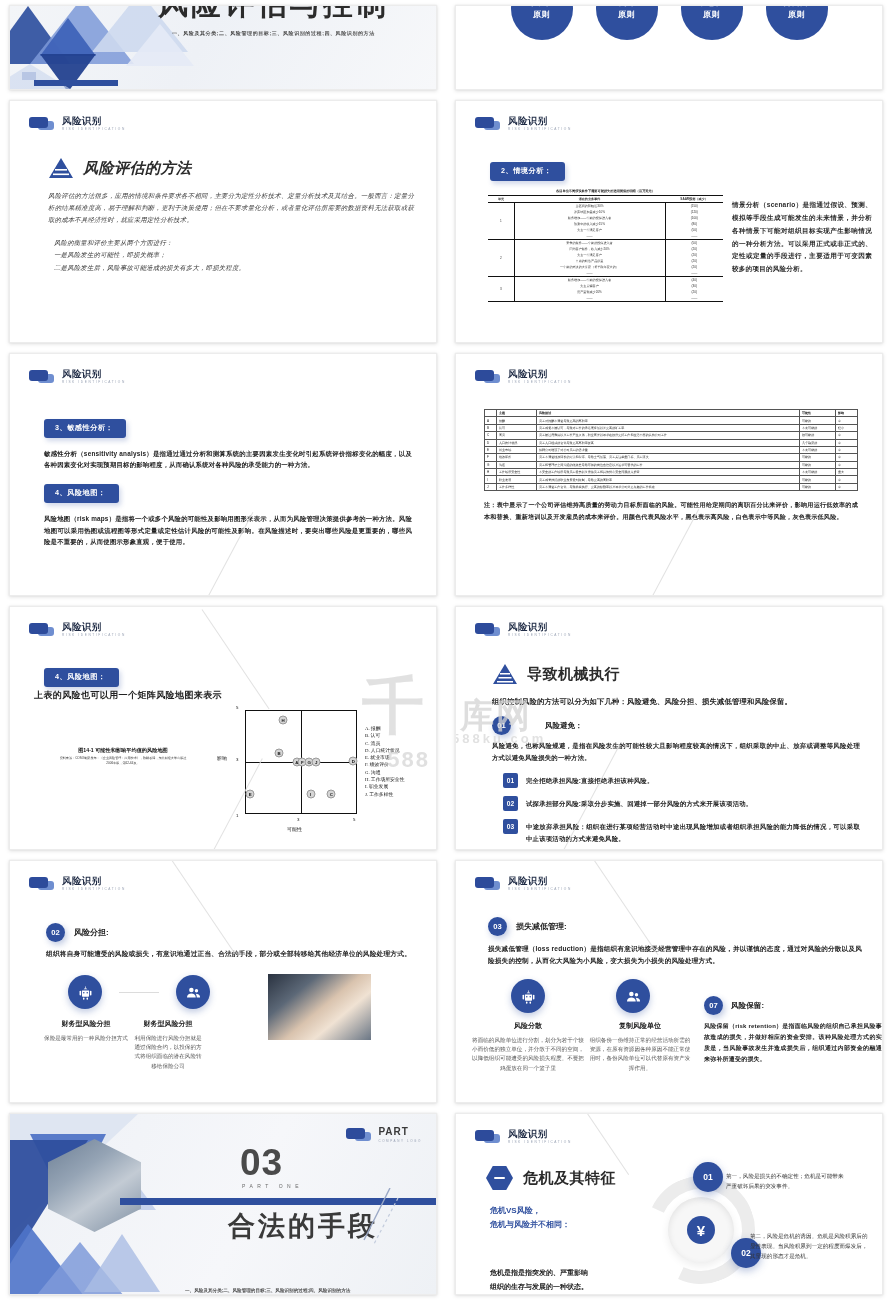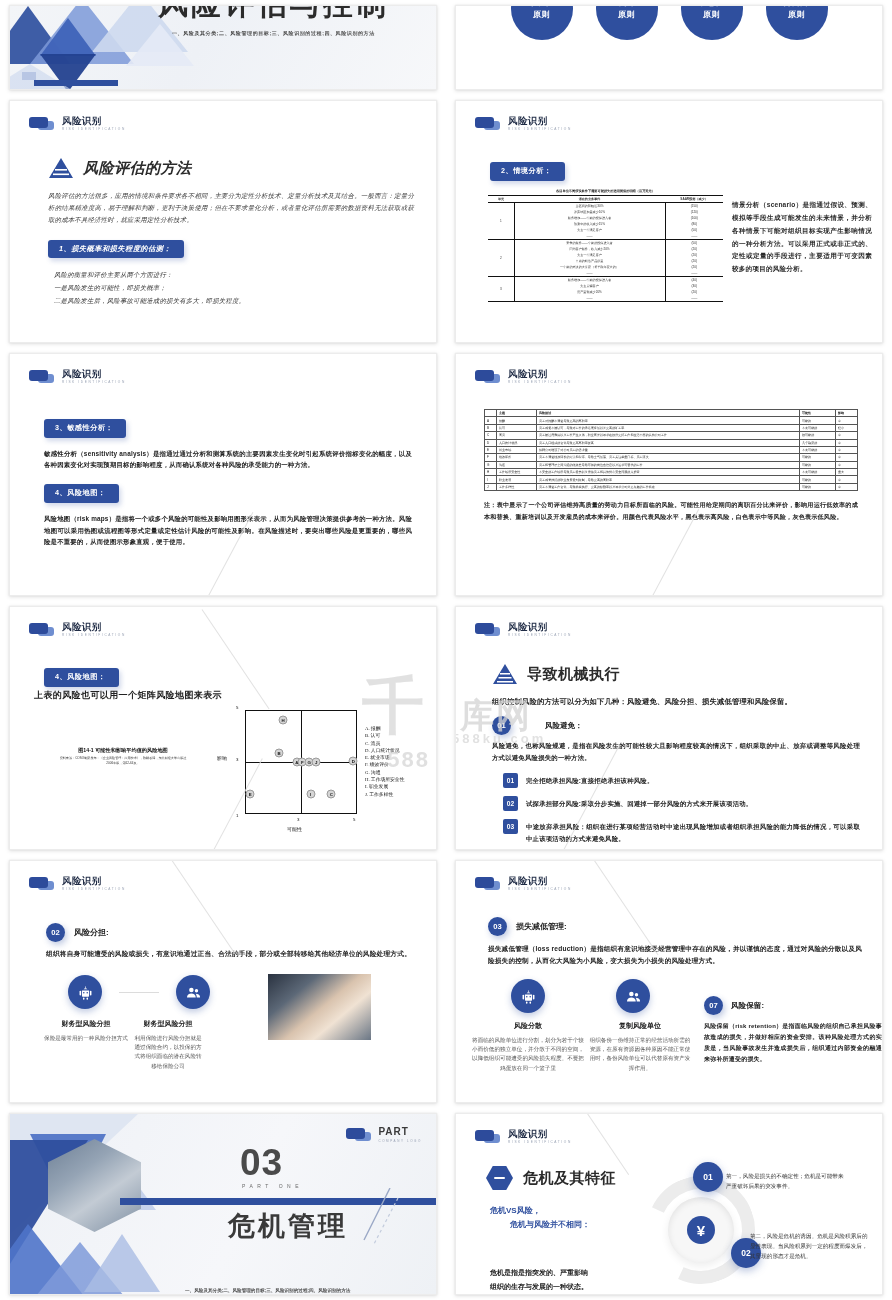--- a/index.html
+++ b/index.html
@@ -239,23 +239,20 @@
       <div style="position:absolute;left:38px;top:56px;right:22px;font-style:italic;">
         <div class="sec-head">
           <svg class="tri-icon" viewBox="0 0 26 22">
             <polygon points="13,1 25,21 1,21" fill="#2f4f9e"></polygon>
             <rect x="7" y="12" width="12" height="1.6" fill="#fff"></rect>
             <rect x="5" y="16.5" width="16" height="1.6" fill="#fff"></rect>
           </svg>
           <div class="sec-title">风险评估的方法</div>
         </div>
         <div class="para" style="margin-top:11px;">风险评估的方法很多，应用的情境和条件要求各不相同，主要分为定性分析技术、定量分析技术及其结合。一般而言：定量分析的结果精准度高，易于理解和判断，更利于决策使用；但在不要求量化分析，或者量化评估所需要的数据资料无法获取或获取的成本不具经济性时，就应采用定性分析技术。</div>
-        <div style="margin-top:11px;">
-          <span class="badge">1、损失概率和损失程度的估测：</span>
-        </div>
         <div style="margin-top:11px;margin-left:6px;">
           <div class="para" style="line-height:2.0;">风险的衡量和评价主要从两个方面进行：</div>
           <div class="para" style="line-height:2.0;">一是风险发生的可能性，即损失概率；</div>
           <div class="para" style="line-height:2.0;">二是风险发生后，风险事故可能造成的损失有多大，即损失程度。</div>
         </div>
       </div>
     </div>
   </div>
 
   <div class="slide">
@@ -742,21 +739,21 @@
         <polygon points="0,26 78,26 0,150" fill="#2f4f9e" opacity=".95"></polygon>
         <polygon points="18,110 74,182 -34,182" fill="#4f74c9" opacity=".9"></polygon>
         <polygon points="70,128 114,182 26,182" fill="#7f9ad9" opacity=".85"></polygon>
         <polygon points="112,120 150,178 74,178" fill="#aabde4" opacity=".8"></polygon>
         <polygon points="100,34 146,96 54,96" fill="#9ab0e0" opacity=".5"></polygon>
       </svg>
       <div class="photo"></div>
       <div class="bigband"></div>
       <div class="num03">03</div>
       <div class="partone">PART ONE</div>
-      <div class="bigtitle">危机管理</div>
+      <div class="bigtitle">合法的手段</div>
       <div class="foot">一、风险及其分类;二、风险管理的目标;三、风险识别的过程;四、风险识别的方法</div>
       <div class="logo-r">
         <div class="logomark">
             <i class="back"></i>
             <i class="front"></i>
           </div>
         <div>
           <div class="lt">PART</div>
           <div class="ls">COMPANY LOGO</div>
         </div>
@@ -781,21 +778,21 @@
         </div>
       </div>
       <div style="position:absolute;left:30px;top:52px;display:flex;align-items:center;gap:10px;">
         <div class="hexicon">
             <span></span>
           </div>
         <div class="sec-title">危机及其特征</div>
       </div>
       <div style="position:absolute;left:34px;top:90px;width:120px;">
         <div style="font-size:8px;font-weight:bold;line-height:1.8;" class="blue-t">危机VS风险，</div>
-        <div style="font-size:8px;font-weight:bold;line-height:1.8;text-align:center;" class="blue-t">危机与风险并不相同：</div>
+        <div style="font-size:8px;font-weight:bold;line-height:1.8;" class="blue-t">危机与风险并不相同：</div>
       </div>
       <div style="position:absolute;left:34px;top:152px;width:104px;font-size:7px;font-weight:bold;color:#222;line-height:1.95;">危机是指是指突发的、严重影响组织的生存与发展的一种状态。一般而言，</div>
 
       <div style="position:absolute;left:183px;top:50px;width:140px;height:145px;">
         <div class="ring-outer" style="left:8px;top:12px;"></div>
         <div class="ring-inner" style="left:29px;top:33px;">
           <div class="yen">¥</div>
         </div>
         <div class="stepcirc" style="left:54px;top:-2px;">01</div>
         <div class="stepcirc" style="left:92px;top:74px;">02</div>

